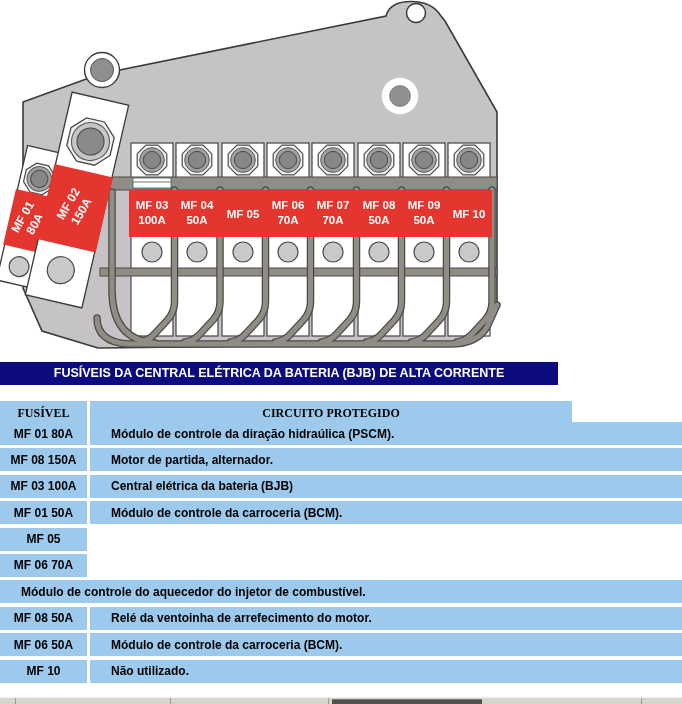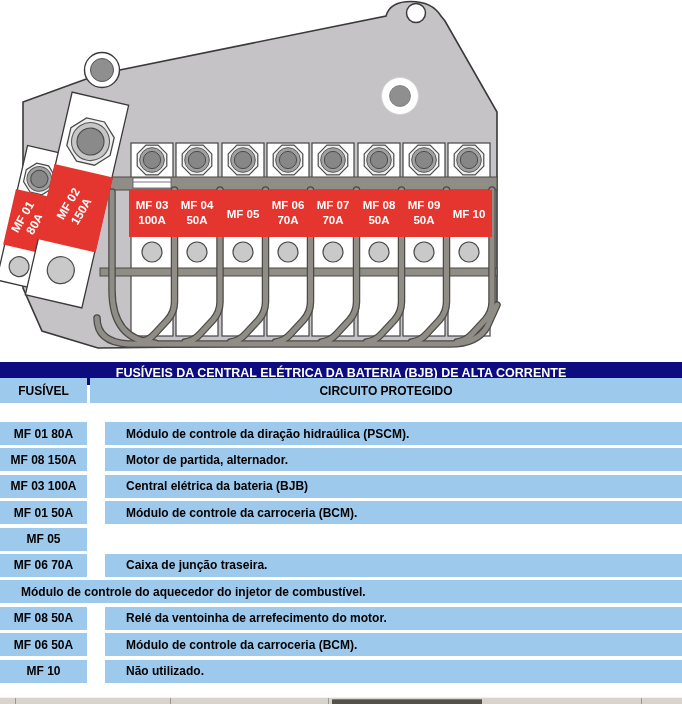--- a/index.html
+++ b/index.html
@@ -11,35 +11,35 @@
   .diagram svg{display:block;}
   .fuse-label-text{
     font-family:"Liberation Sans","DejaVu Sans",sans-serif;
     font-weight:bold;font-size:11.5px;fill:#ffffff;text-anchor:middle;
   }
   .rot-label-text{
     font-family:"Liberation Sans","DejaVu Sans",sans-serif;
     font-weight:bold;font-size:12px;fill:#ffffff;text-anchor:middle;
   }
   .title-bar{
-    position:absolute;top:362px;left:0;width:682px;height:23px;
+    position:absolute;top:362px;left:0;width:558px;height:23px;
     background:#0c0c80;color:#fff;font-weight:bold;font-size:12.5px;
     text-align:center;line-height:23px;white-space:nowrap;
   }
-  .thead{position:absolute;top:378px;left:0;width:682px;height:25px;display:flex;}
+  .thead{position:absolute;top:401px;left:0;width:572px;height:25px;display:flex;font-family:Liberation Serif, serif;}
   .th{background:#9dc9ec;color:#000;font-weight:bold;font-size:12px;
       display:flex;align-items:center;justify-content:center;}
   .th.fuse-col{width:87px;margin-right:3px;}
   .th.circuit-col{flex:1;}
   .rows{position:absolute;top:422px;left:0;width:682px;display:flex;
         flex-direction:column;gap:3.4px;}
   .row{display:flex;height:23px;}
   .cell{background:#9dc9ec;color:#000;font-weight:bold;font-size:12px;
         display:flex;align-items:center;}
-  .cell.fuse-col{width:87px;margin-right:18px;justify-content:center;}
+  .cell.fuse-col{width:87px;margin-right:3px;justify-content:center;}
   .cell.circuit-col{flex:1;padding-left:21px;}
   .bottom-strip{
     position:absolute;top:697px;left:0;width:682px;height:7px;
     background:#d8d4cb;border-top:1px solid #f3f2ee;box-sizing:border-box;
   }
   .bottom-strip .sep{position:absolute;top:0;width:1px;height:7px;background:#9b988f;}
   .bottom-strip .thumb{position:absolute;top:1px;height:6px;background:#53514c;
     border-top:1px solid #7b7973;box-sizing:border-box;}
 </style>
 </head>
@@ -219,21 +219,20 @@
     </div>
     <div class="row">
       <div class="cell fuse-col">MF 01 50A</div>
       <div class="cell circuit-col">Módulo de controle da carroceria (BCM).</div>
     </div>
     <div class="row">
       <div class="cell fuse-col">MF 05</div>
     </div>
     <div class="row">
       <div class="cell fuse-col">MF 06 70A</div>
-      <div class="cell circuit-col">Caixa de junção traseira.</div>
     </div>
     <div class="row">
       <div class="cell circuit-col">Módulo de controle do aquecedor do injetor de combustível.</div>
     </div>
     <div class="row">
       <div class="cell fuse-col">MF 08 50A</div>
       <div class="cell circuit-col">Relé da ventoinha de arrefecimento do motor.</div>
     </div>
     <div class="row">
       <div class="cell fuse-col">MF 06 50A</div>

